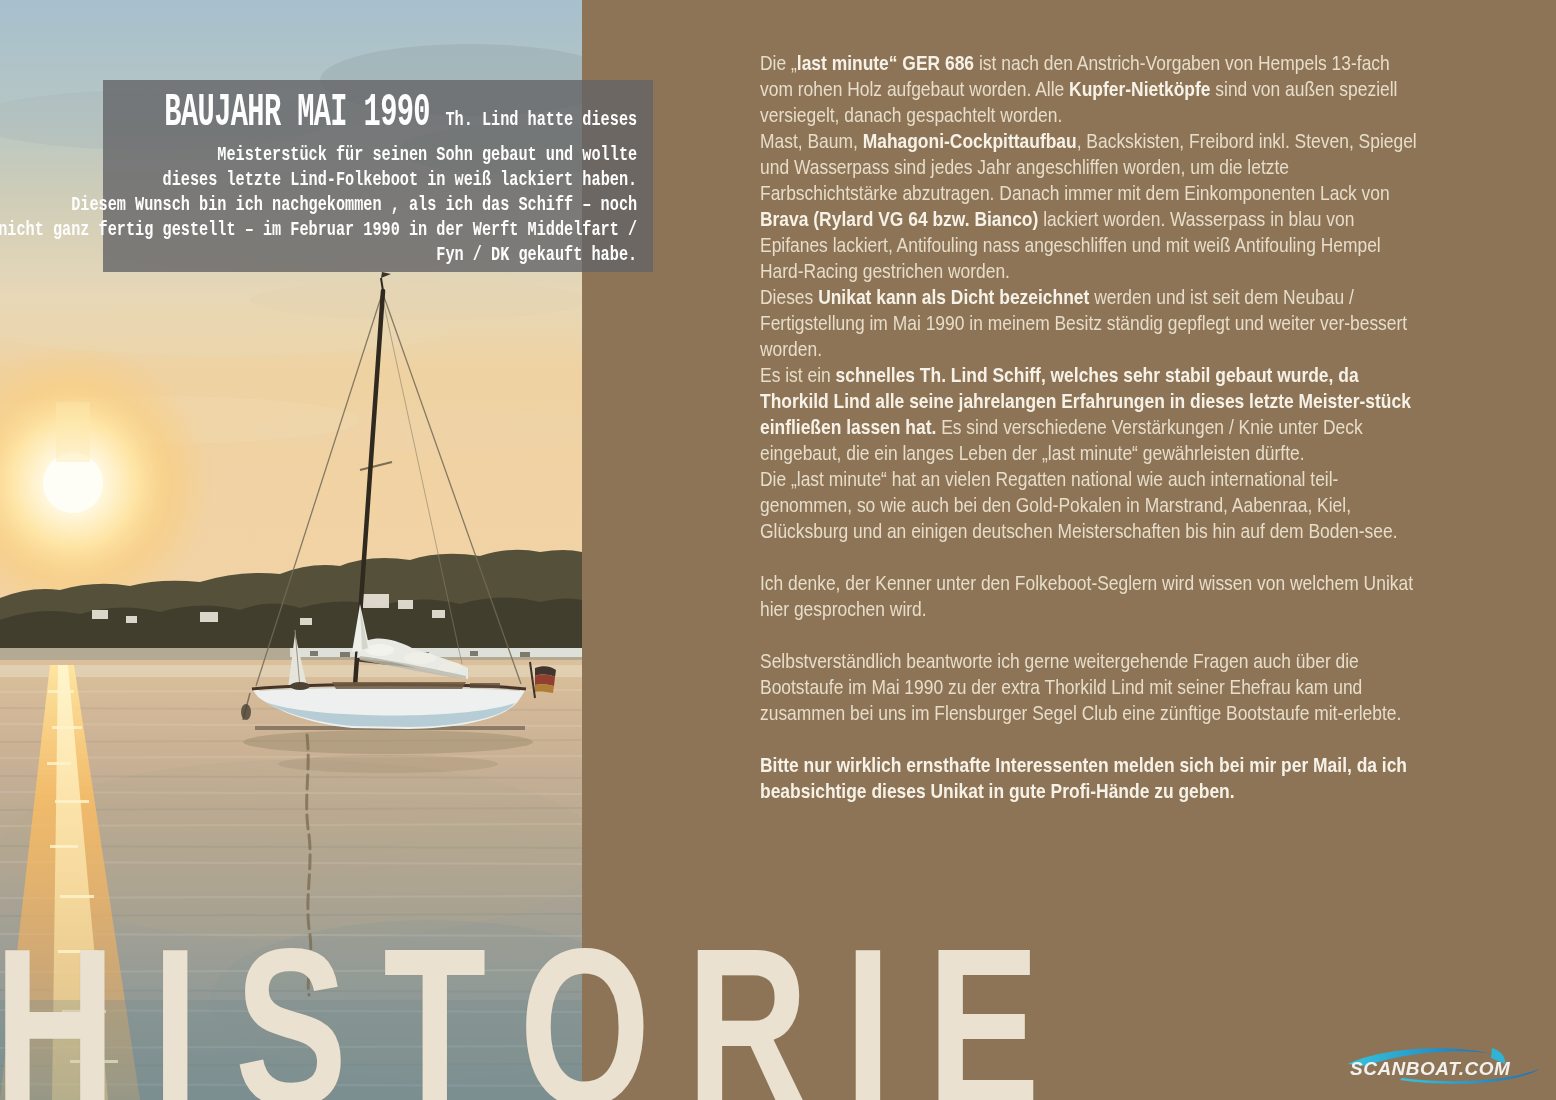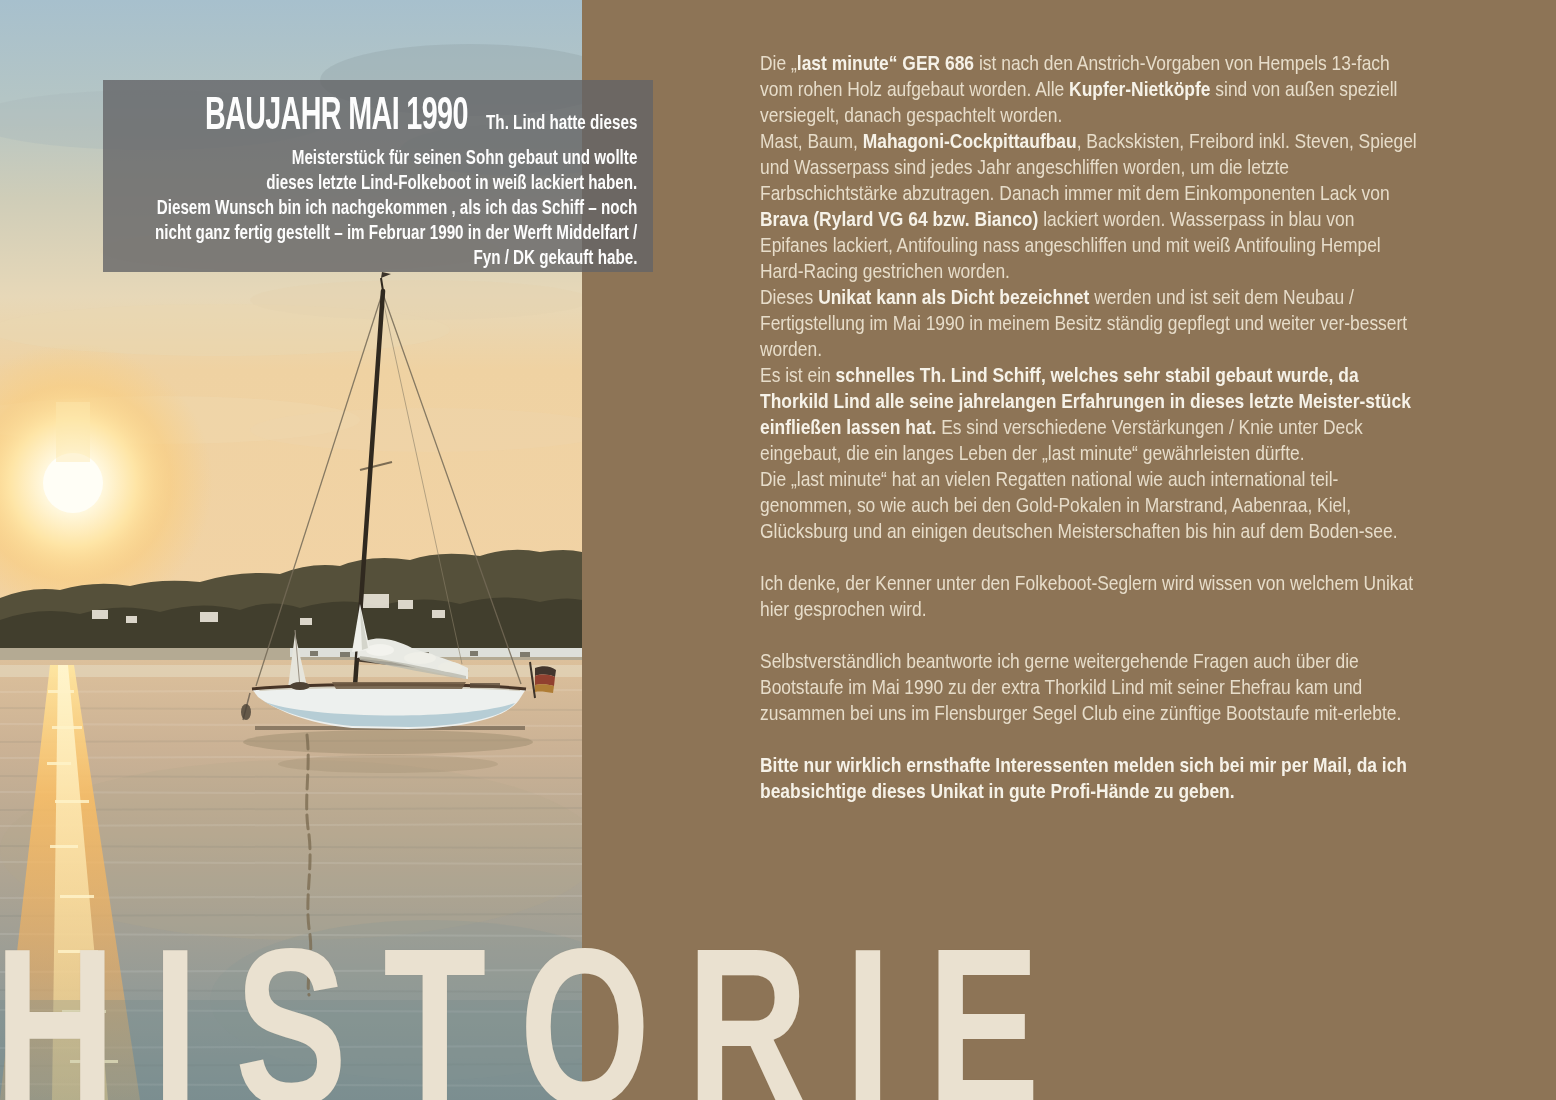--- a/index.html
+++ b/index.html
@@ -11,20 +11,21 @@
   .page{position:absolute;inset:0;width:1556px;height:1100px;overflow:hidden;}
 
   
   .photo{position:absolute;left:0;top:0;width:582px;height:1100px;overflow:hidden;}
   .photo svg{display:block;width:582px;height:1100px;}
 
   
   .overlay-box{
     position:absolute;left:103px;top:80px;width:550px;height:192px;
     background:rgba(100,100,103,0.8);
+    font-family:Liberation Mono, monospace;
   }
   .box-scale{
     position:absolute;right:16px;top:10px;
     display:flex;flex-direction:column;align-items:flex-end;
     transform:scaleX(0.78);transform-origin:right top;
     color:#fdfdfd;font-weight:bold;font-size:19.5px;line-height:25px;
     text-align:right;
   }
   .box-line{white-space:nowrap;}
   .box-line.first{line-height:46px;}
@@ -256,14 +257,28 @@
       <p><span>Dieses </span><b>Unikat kann als Dicht bezeichnet</b><span> werden und ist seit dem Neubau / Fertigstellung im Mai 1990 in meinem Besitz ständig gepflegt und weiter ver-bessert worden.</span></p>
       <p><span>Es ist ein </span><b>schnelles Th. Lind Schiff, welches sehr stabil gebaut wurde, da Thorkild Lind alle seine jahrelangen Erfahrungen in dieses letzte Meister-stück einfließen lassen hat.</b><span> Es sind verschiedene Verstärkungen / Knie unter Deck eingebaut, die ein langes Leben der „last minute“ gewährleisten dürfte.</span></p>
       <p><span>Die „last minute“ hat an vielen Regatten national wie auch international teil-genommen, so wie auch bei den Gold-Pokalen in Marstrand, Aabenraa, Kiel, Glücksburg und an einigen deutschen Meisterschaften bis hin auf dem Boden-see.</span></p>
       <p class="gap"><span>Ich denke, der Kenner unter den Folkeboot-Seglern wird wissen von welchem Unikat hier gesprochen wird.</span></p>
       <p class="gap"><span>Selbstverständlich beantworte ich gerne weitergehende Fragen auch über die Bootstaufe im Mai 1990 zu der extra Thorkild Lind mit seiner Ehefrau kam und zusammen bei uns im Flensburger Segel Club eine zünftige Bootstaufe mit-erlebte.</span></p>
       <p class="gap"><b>Bitte nur wirklich ernsthafte Interessenten melden sich bei mir per Mail, da ich beabsichtige dieses Unikat in gute Profi-Hände zu geben.</b></p>
     </div>
 
   <div class="historie">HISTORIE</div>
 
+  <div class="brandlogo">
+    <svg viewBox="0 0 200 50">
+      <defs>
+        <linearGradient id="lg" x1="0" y1="0" x2="1" y2="0">
+          <stop offset="0%" stop-color="#35c4de"></stop>
+          <stop offset="100%" stop-color="#1b6fb8"></stop>
+        </linearGradient>
+      </defs>
+      <path d="M4,22 C40,5 105,2 150,12 C118,6 60,10 22,24 Z" fill="url(#lg)"></path>
+      <path d="M148,6 C157,9 162,15 161,22 L147,16 Z" fill="#2fb4d8"></path>
+      <path d="M58,36 C110,42 160,40 196,27 C172,41 112,46 56,38 Z" fill="url(#lg)"></path>
+      <text x="6" y="33" font-size="19" font-style="italic" font-weight="bold" fill="#f2f1ee" letter-spacing="0.5" font-family="Liberation Sans, sans-serif">SCANBOAT.COM</text>
+    </svg>
+  </div>
 
 </div>
 
 </body></html>

